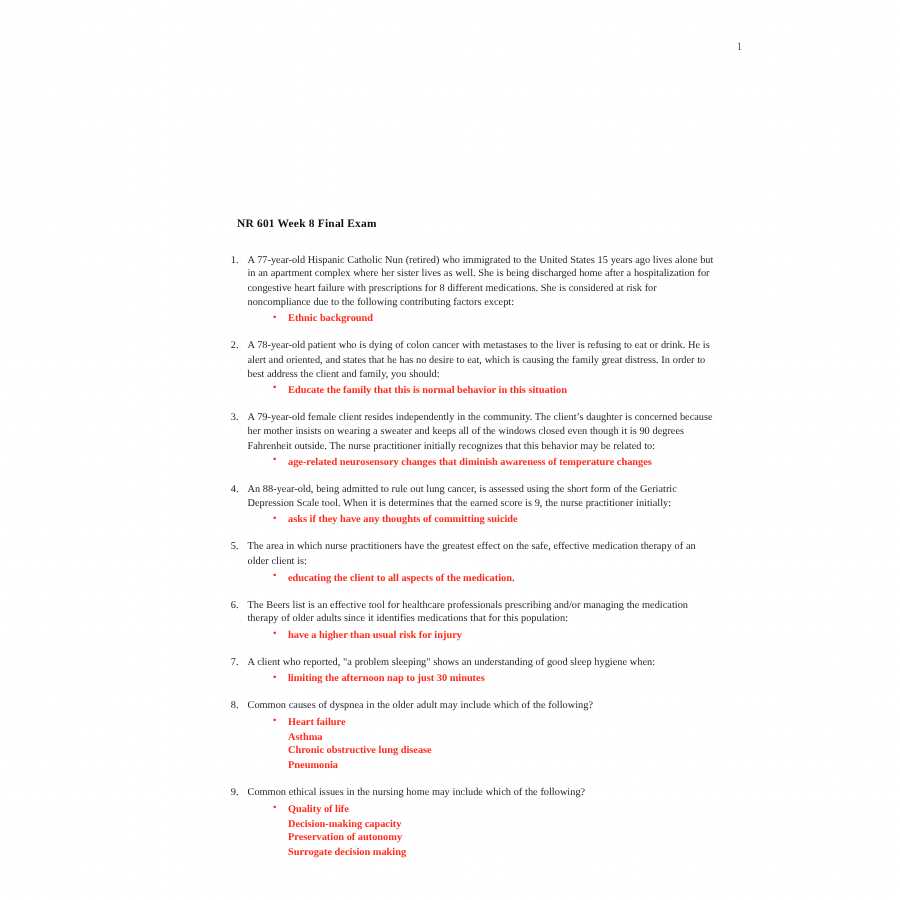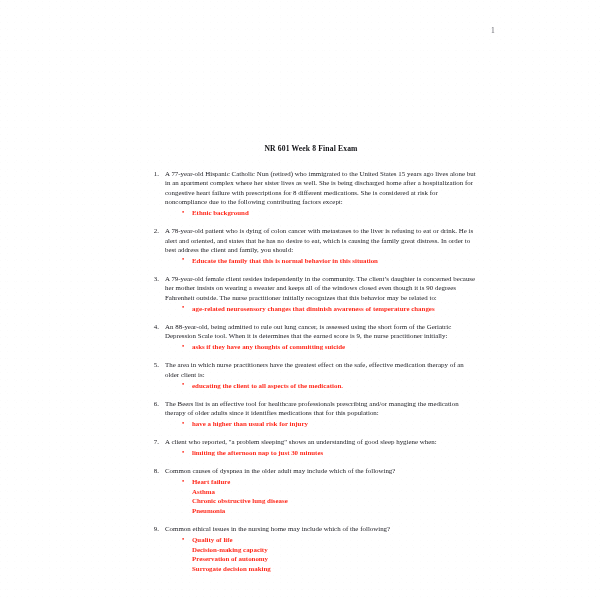--- a/index.html
+++ b/index.html
@@ -42,23 +42,22 @@
     position: absolute;
     top: 144px;
     left: 146px;
     width: 330px;
   }
 
   .doc-title {
     font-size: 7.6px;
     font-weight: bold;
     color: #101014;
-    margin: 0 0 16px 0;
+    margin: 0 0 16px 12px;
     letter-spacing: .15px;
-    text-align: center;
   }
 
   ol.qlist {
     list-style: none;
     margin: 0;
     padding: 0;
     counter-reset: qnum;
   }
 
   li.question {

